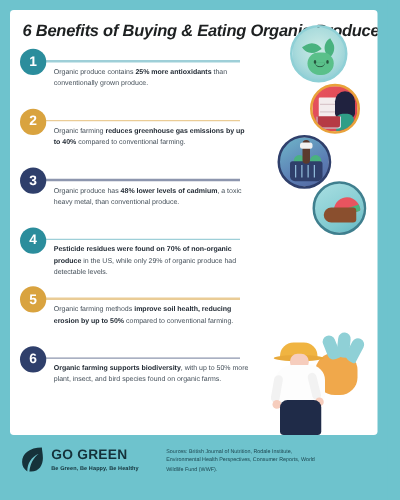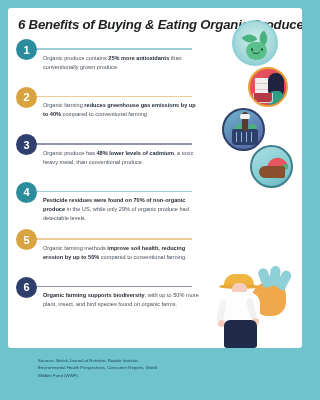--- a/index.html
+++ b/index.html
@@ -241,15 +241,24 @@
         <div class="f-hand" style="left:10px; top:54px;"></div>
         <div class="f-arm" style="left:40px; top:32px; transform:rotate(-14deg);"></div>
         <div class="f-hand" style="left:44px; top:52px;"></div>
         <div class="f-legs"></div>
       </div>
 
     </div>
   </div>
 
   <div class="footer">
+    <div class="logo-wrap">
+      <svg class="leaf-ico" viewBox="0 0 24 26">
+        <path d="M21 1C9 1 2 7 2 15c0 4 2 7 5 9 0-8 4-14 11-17-5 4-8 9-9 17 9 1 13-6 13-13 0-4-1-8-1-10z" fill="#16323a"></path>
+      </svg>
+      <div>
+        <div class="brand-name">GO GREEN</div>
+        <div class="brand-tag">Be Green, Be Happy, Be Healthy</div>
+      </div>
+    </div>
     <div class="sources">Sources: British Journal of Nutrition, Rodale Institute, Environmental Health Perspectives, Consumer Reports, World Wildlife Fund (WWF).</div>
   </div>
 </div>
 
 </body></html>

